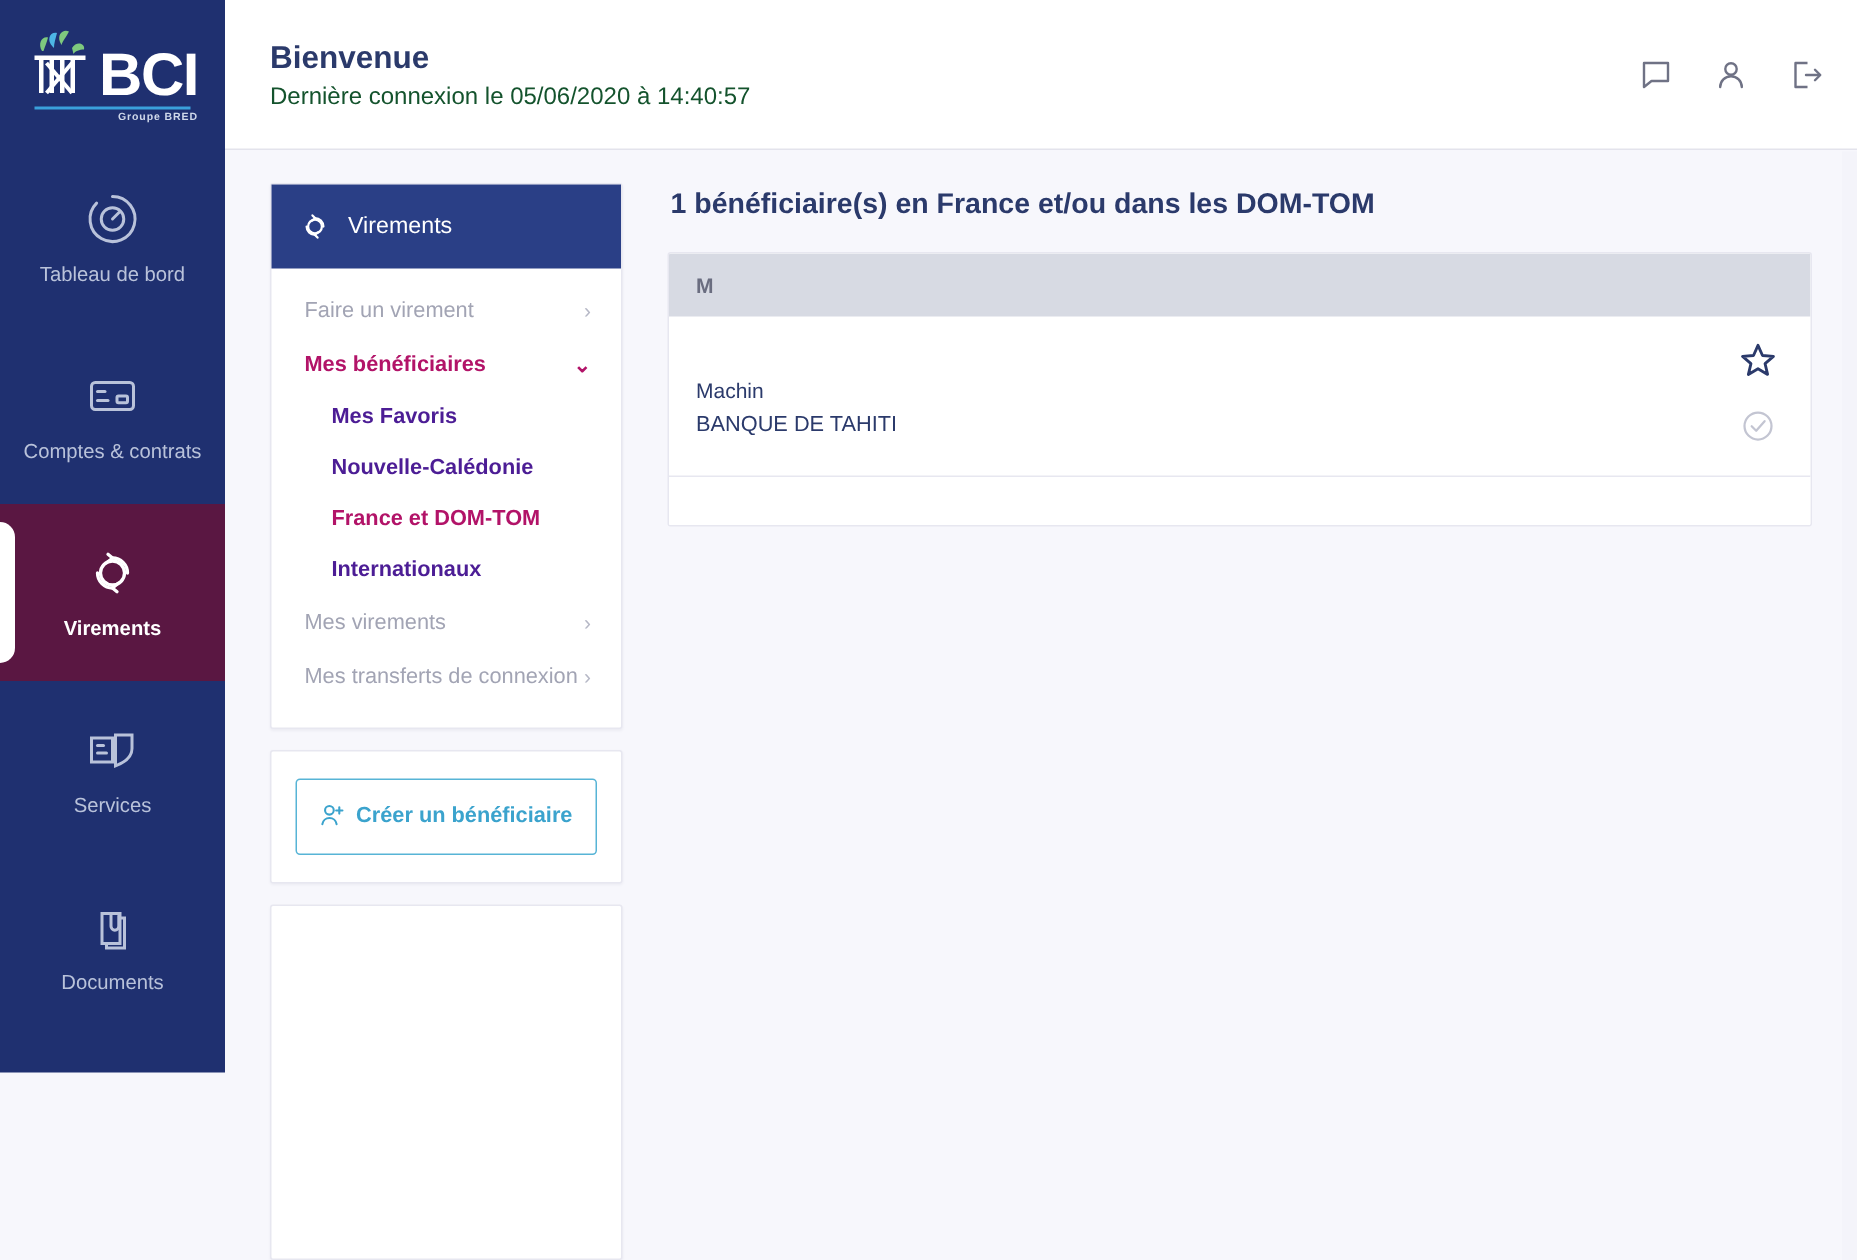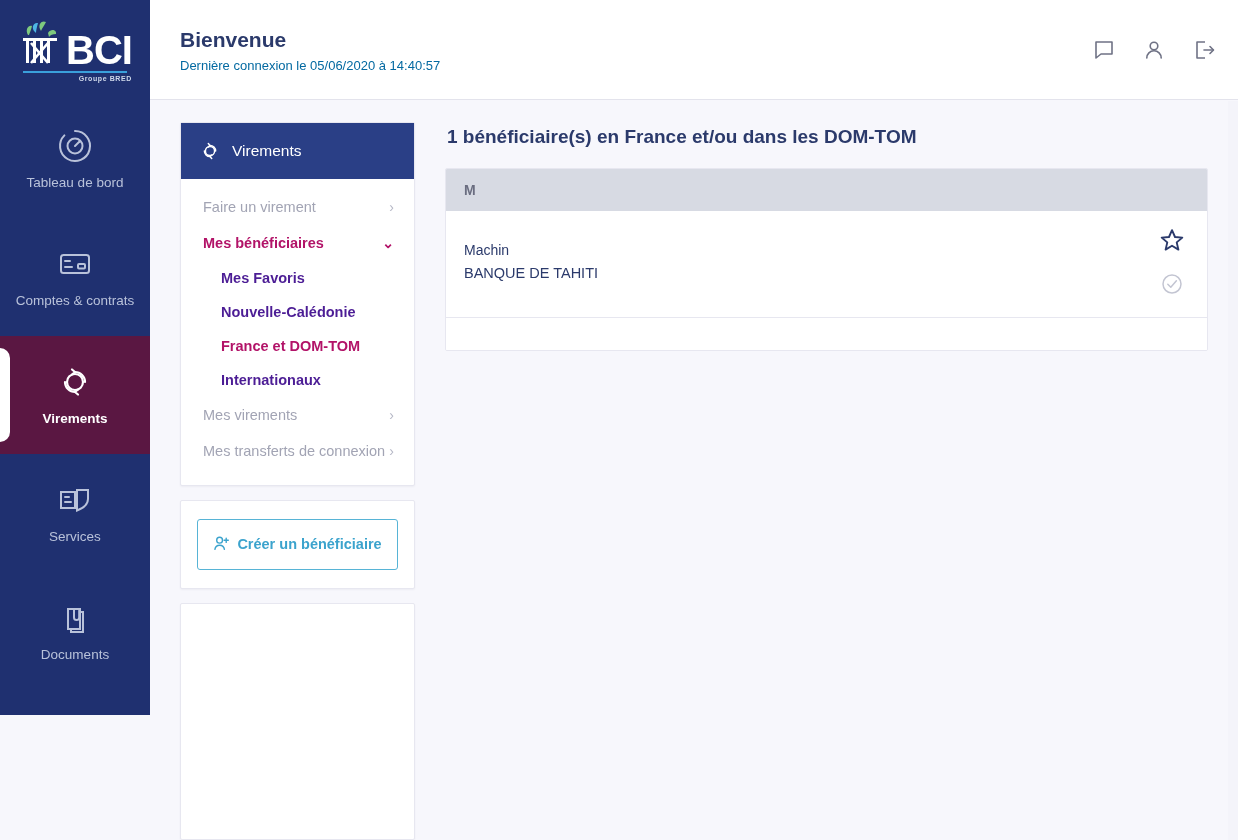--- a/index.html
+++ b/index.html
@@ -54,21 +54,21 @@
   
   .right { flex: 1; height: 840px; display: flex; flex-direction: column; background: #f7f7fc; min-width: 0; }
 
   .topbar {
     height: 100px; min-height: 100px; background: #ffffff;
     border-bottom: 1px solid #e3e3ec;
     display: flex; align-items: center; padding: 0 22px 0 30px;
   }
   .topbar-titles { flex: 1; min-width: 0; }
   .welcome { color: #2b3a6b; font-size: 21px; font-weight: bold; line-height: 1.3; }
-  .lastlogin { color: #0369a1; font-size: 13px; margin-top: 4px; }
+  .lastlogin { color: #14532d; font-size: 16px; margin-top: 4px; }
   .topbar-actions { display: flex; align-items: center; gap: 26px; }
   .tb-icon { width: 24px; height: 24px; cursor: pointer; color: #6f7285; }
   .tb-icon svg { display: block; width: 24px; height: 24px; }
 
   .content { flex: 1; display: flex; padding: 22px 30px 0 30px; gap: 30px; overflow: hidden; }
 
   
   .leftcol { width: 235px; min-width: 235px; display: flex; flex-direction: column; gap: 14px; }
 
   .card {
@@ -116,21 +116,21 @@
   
   .maincol { flex: 1; min-width: 0; }
   .main-title { color: #2b3a6b; font-size: 19px; font-weight: bold; margin: 4px 0 20px 2px; }
 
   .benef-table { background: #ffffff; border: 1px solid #e7e7f0; border-radius: 2px; overflow: hidden; }
   .benef-head {
     background: #d7dae3; color: #6a6d80; font-size: 14px; font-weight: bold;
     padding: 13px 18px;
   }
   .benef-row {
-    display: flex; align-items: center; padding: 16px 18px 22px 18px;
+    display: flex; align-items: flex-end; padding: 16px 18px 22px 18px;
     border-bottom: 1px solid #e7e7f0; min-height: 92px; cursor: pointer;
   }
   .benef-info { flex: 1; min-width: 0; }
   .benef-name { color: #2b3a6b; font-size: 14px; line-height: 1.9; }
   .benef-bank { color: #2b3a6b; font-size: 14.5px; line-height: 1.5; }
   .benef-actions { display: flex; flex-direction: column; align-items: center; gap: 20px; width: 34px; }
   .ico-star { width: 26px; height: 26px; cursor: pointer; color: #2b3a6b; }
   .ico-star svg { display: block; width: 26px; height: 26px; }
   .ico-check { width: 22px; height: 22px; cursor: pointer; color: #c3c5d2; }
   .ico-check svg { display: block; width: 22px; height: 22px; }

